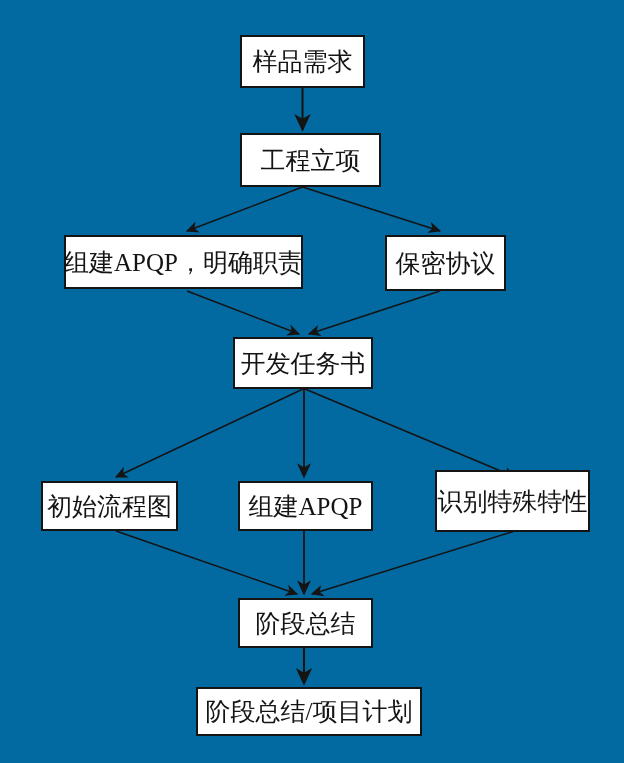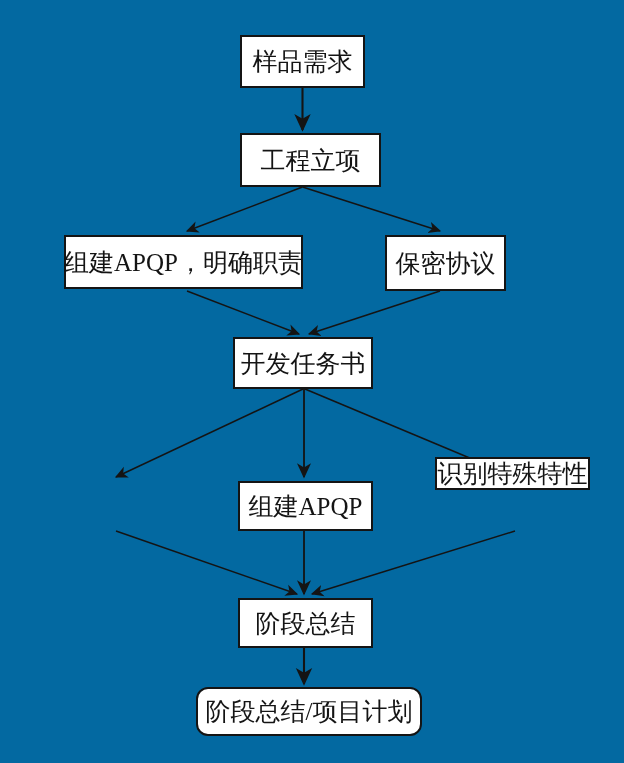--- a/index.html
+++ b/index.html
@@ -42,23 +42,23 @@
     letter-spacing: 0px;
   }
   
   .n-sample-requirement { left: 240px; top: 35px;  width: 125px; height: 53px; }
   .n-project-initiation { left: 240px; top: 133px; width: 141px; height: 54px; }
   .n-apqp-team         { left: 64px;  top: 235px; width: 239px; height: 54px; }
   .n-nda               { left: 385px; top: 235px; width: 121px; height: 56px; }
   .n-dev-task-book     { left: 233px; top: 337px; width: 140px; height: 52px; }
   .n-initial-flowchart { left: 41px;  top: 481px; width: 137px; height: 50px; }
   .n-initial-bom       { left: 238px; top: 481px; width: 135px; height: 50px; }
-  .n-special-char      { left: 435px; top: 457px; width: 155px; height: 33px; }
+  .n-special-char      { left: 435px; top: 470px; width: 155px; height: 62px; }
   .n-cost-analysis     { left: 238px; top: 598px; width: 135px; height: 50px; }
-  .n-stage-summary     { left: 196px; top: 687px; width: 226px; height: 49px; border-radius: 12px; }
+  .n-stage-summary     { left: 196px; top: 687px; width: 226px; height: 49px; }
 </style>
 </head>
 <body>
 
 <div id="canvas">
 
   <svg id="edge-layer" viewBox="0 0 624 763" width="624" height="763" xmlns="http://www.w3.org/2000/svg">
     <defs>
       <marker id="arrowhead" markerWidth="9" markerHeight="9" refX="7.6" refY="4.5" orient="auto" markerUnits="strokeWidth">
         <path d="M0,0.6 L8.4,4.5 L0,8.4 L2.3,4.5 Z" fill="#141414"></path>
@@ -103,20 +103,23 @@
   </div>
 
   <div class="node n-nda">
     <span class="node-label">保密协议</span>
   </div>
 
   <div class="node n-dev-task-book">
     <span class="node-label">开发任务书</span>
   </div>
 
+  <div class="node n-initial-flowchart">
+    <span class="node-label">初始流程图</span>
+  </div>
 
   <div class="node n-initial-bom">
     <span class="node-label">组建APQP</span>
   </div>
 
   <div class="node n-special-char">
     <span class="node-label">识别特殊特性</span>
   </div>
 
   <div class="node n-cost-analysis">

